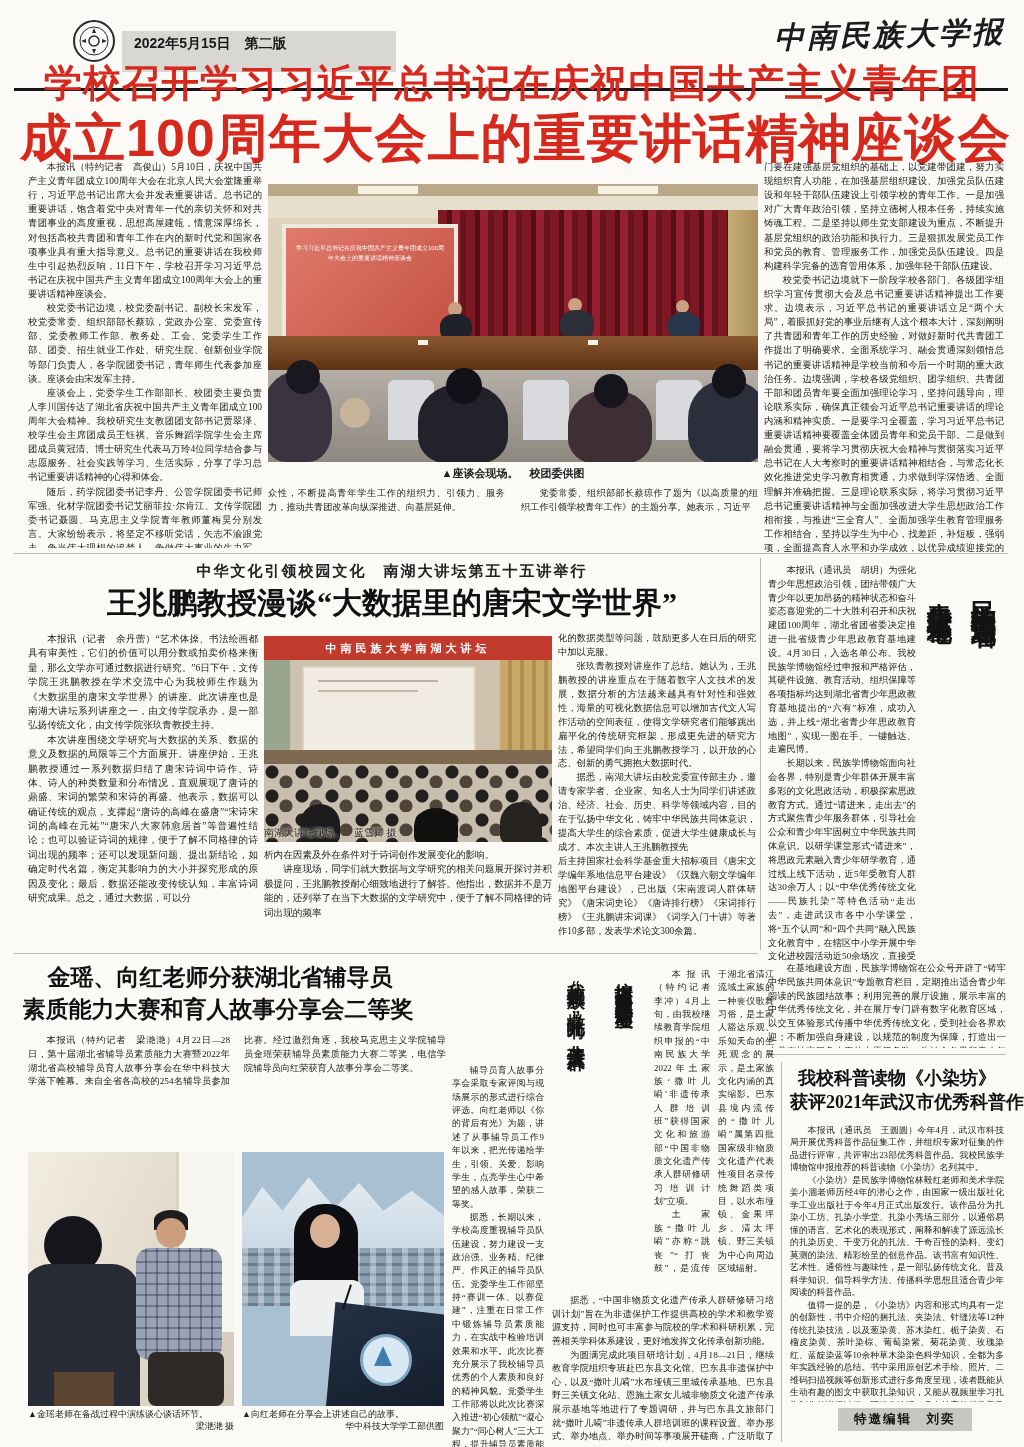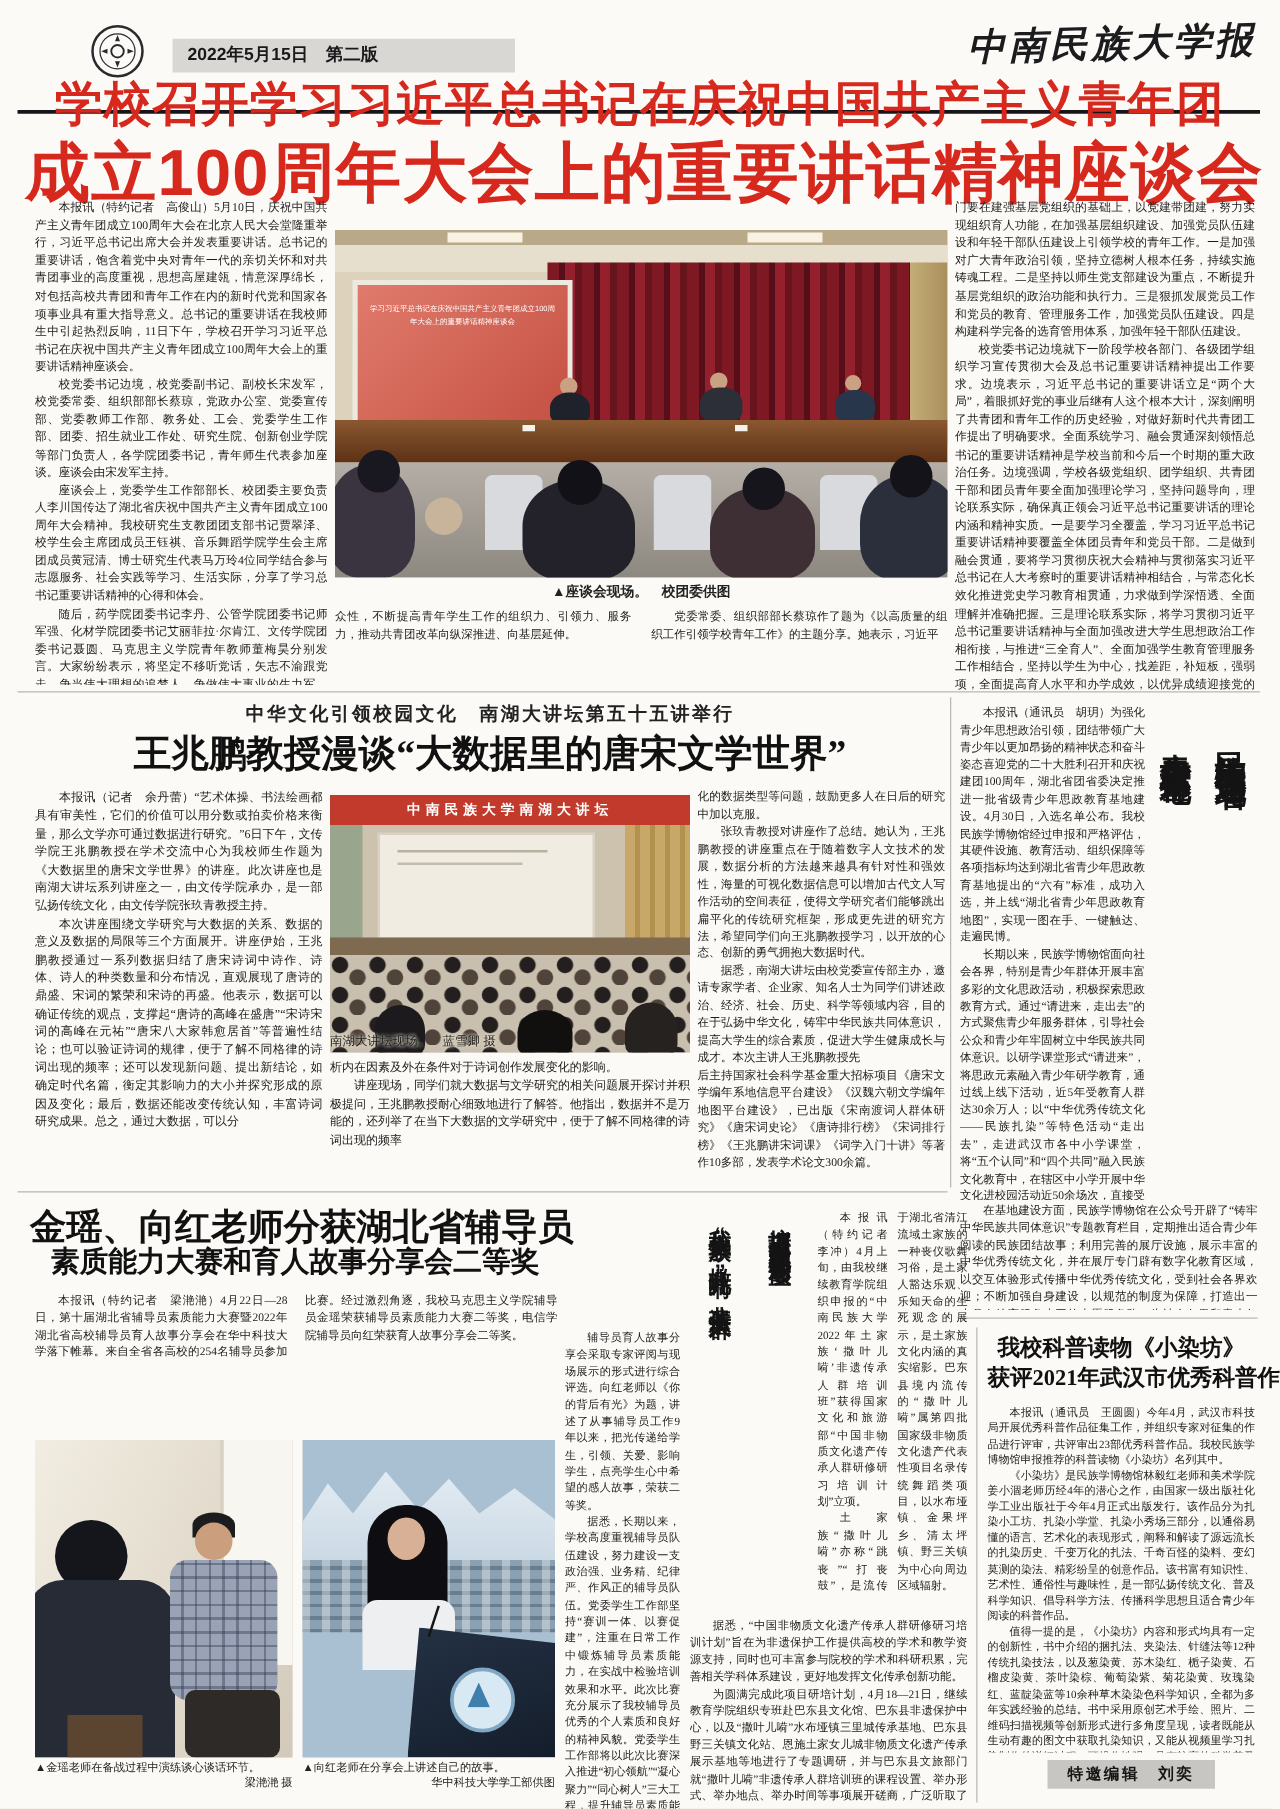--- a/index.html
+++ b/index.html
@@ -32,21 +32,21 @@
 <body>
 
 <div id="page">
 
   <svg class="abs" style="left:72px;top:19px;" width="44" height="44" viewBox="0 0 44 44">
     <circle cx="22" cy="22" r="20" fill="none" stroke="#2a2a2e" stroke-width="2"></circle>
     <circle cx="22" cy="22" r="14" fill="none" stroke="#2a2a2e" stroke-width="1"></circle>
     <circle cx="22" cy="22" r="5" fill="none" stroke="#2a2a2e" stroke-width="1.5"></circle>
     <path d="M22 9 L24 14 L20 14 Z M22 35 L24 30 L20 30 Z M9 22 L14 20 L14 24 Z M35 22 L30 20 L30 24 Z" fill="#2a2a2e"></path>
   </svg>
-  <div class="abs datebar" style="left:122px;top:31px;width:262px;height:27px;line-height:25px;padding-left:12px;font-size:14px;margin-left:16px;">2022年5月15日　第二版</div>
+  <div class="abs datebar" style="left:122px;top:31px;width:262px;height:41px;line-height:25px;padding-left:12px;font-size:14px;">2022年5月15日　第二版</div>
   <div class="abs masthead" style="left:690px;top:16px;width:315px;text-align:right;font-size:30px;">中南民族大学报</div>
   <div class="thickrule" style="left:14px;top:88px;width:994px;height:3px;"></div>
 
   <div class="abs red-head" style="left:20px;top:58px;width:984px;top:58px;font-size:38px;top:58px;">学校召开学习习近平总书记在庆祝中国共产主义青年团</div>
   <div class="abs red-head" style="left:20px;top:104px;width:984px;font-size:52px;text-align:center;">成立100周年大会上的重要讲话精神座谈会</div>
 
   <div class="abs body-text" style="left:28px;top:160px;width:234px;height:388px;font-size:9.4px;">
     <p>本报讯（特约记者　高俊山）5月10日，庆祝中国共产主义青年团成立100周年大会在北京人民大会堂隆重举行，习近平总书记出席大会并发表重要讲话。总书记的重要讲话，饱含着党中央对青年一代的亲切关怀和对共青团事业的高度重视，思想高屋建瓴，情意深厚绵长，对包括高校共青团和青年工作在内的新时代党和国家各项事业具有重大指导意义。总书记的重要讲话在我校师生中引起热烈反响，11日下午，学校召开学习习近平总书记在庆祝中国共产主义青年团成立100周年大会上的重要讲话精神座谈会。</p>
     <p>校党委书记边境，校党委副书记、副校长宋发军，校党委常委、组织部部长蔡琼，党政办公室、党委宣传部、党委教师工作部、教务处、工会、党委学生工作部、团委、招生就业工作处、研究生院、创新创业学院等部门负责人，各学院团委书记，青年师生代表参加座谈。座谈会由宋发军主持。</p>
     <p>座谈会上，党委学生工作部部长、校团委主要负责人李川国传达了湖北省庆祝中国共产主义青年团成立100周年大会精神。我校研究生支教团团支部书记贾翠泽、校学生会主席团成员王钰祺、音乐舞蹈学院学生会主席团成员黄冠清、博士研究生代表马万玲4位同学结合参与志愿服务、社会实践等学习、生活实际，分享了学习总书记重要讲话精神的心得和体会。</p>
@@ -141,22 +141,22 @@
   </div>
   <div class="abs vhead" style="left:918px;top:582px;width:88px;height:372px;font-size:25px;letter-spacing:2px;">
     <div style="line-height:44px;">民族学博物馆入选湖北省</div>
     <div style="line-height:44px;">青少年思政教育基地</div>
   </div>
   <div class="abs body-text" style="left:768px;top:962px;width:238px;height:86px;font-size:9.2px;">
     <p>在基地建设方面，民族学博物馆在公众号开辟了“铸牢中华民族共同体意识”专题教育栏目，定期推出适合青少年阅读的民族团结故事；利用完善的展厅设施，展示丰富的中华优秀传统文化，并在展厅专门辟有数字化教育区域，以交互体验形式传播中华优秀传统文化，受到社会各界欢迎；不断加强自身建设，以规范的制度为保障，打造出一支具有较高服务水平的志愿服务队，为社会各界和青少年提供专业的教育服务，受到广泛欢迎，在校内外树立了良好形象。</p>
   </div>
   <div class="rule-h" style="left:766px;top:1054px;width:240px;"></div>
 
-  <div class="abs sans-head" style="left:24px;top:962px;width:424px;font-size:29px;">金瑶、向红老师分获湖北省辅导员</div>
-  <div class="abs sans-head" style="left:24px;top:994px;width:424px;font-size:23px;">素质能力大赛和育人故事分享会二等奖</div>
+  <div class="abs sans-head" style="left:8px;top:962px;width:424px;font-size:23px;">金瑶、向红老师分获湖北省辅导员</div>
+  <div class="abs sans-head" style="left:6px;top:994px;width:424px;font-size:23px;">素质能力大赛和育人故事分享会二等奖</div>
   <div class="abs body-text" style="left:28px;top:1034px;width:418px;height:112px;font-size:9.2px;columns:2;column-gap:14px;">
     <p>本报讯（特约记者　梁滟滟）4月22日—28日，第十届湖北省辅导员素质能力大赛暨2022年湖北省高校辅导员育人故事分享会在华中科技大学落下帷幕。来自全省各高校的254名辅导员参加比赛。经过激烈角逐，我校马克思主义学院辅导员金瑶荣获辅导员素质能力大赛二等奖，电信学院辅导员向红荣获育人故事分享会二等奖。</p>
   </div>
 
   <div class="photo" style="left:28px;top:1152px;width:206px;height:254px;">
     <div class="abs" style="inset:0;background:linear-gradient(115deg,#f2ede2,#e2dbcc 55%,#d2c9ba);"></div>
     <div class="abs" style="left:148px;top:0;width:58px;height:180px;background:#f8f6f0;border-left:3px solid #d8d2c4;"></div>
     <div class="sil" style="left:16px;top:64px;width:58px;height:58px;background:#15161c;border-radius:50%;"></div>
     <div class="sil" style="left:-6px;top:112px;width:118px;height:142px;background:#272b36;border-radius:28px 28px 0 0;"></div>
     <div class="sil" style="left:126px;top:58px;width:34px;height:20px;background:#1c1c1e;border-radius:50% 50% 0 0;"></div>

